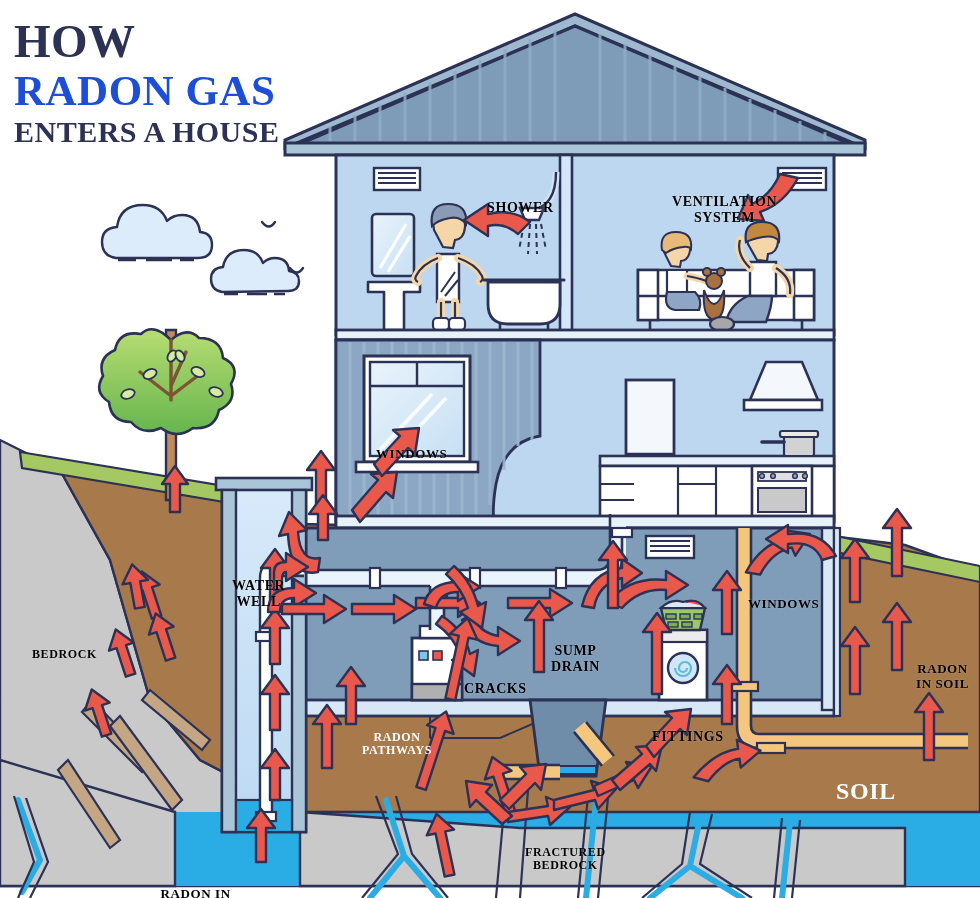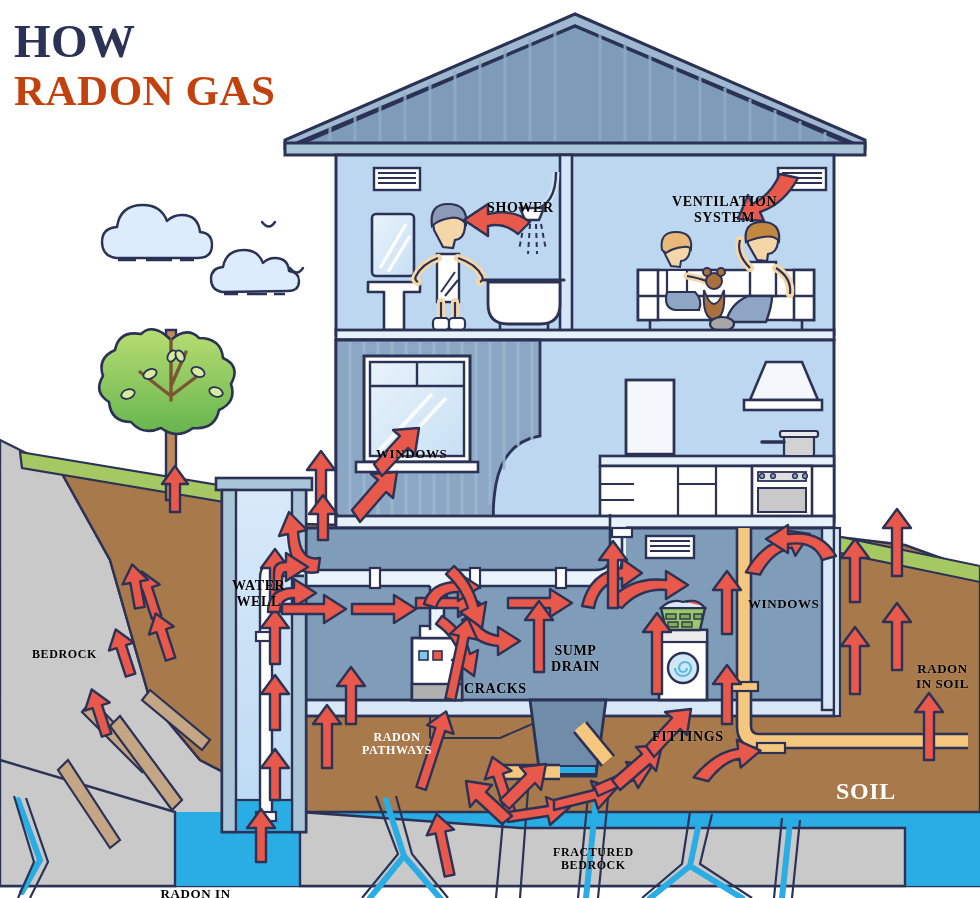--- a/index.html
+++ b/index.html
@@ -15,21 +15,21 @@
   .title-wrap{
     position:absolute;left:14px;top:18px;z-index:40;
     line-height:1.0;
   }
   .t-line{
     font-family:"Liberation Serif","DejaVu Serif",serif;
     font-weight:bold;letter-spacing:0.5px;
     text-transform:uppercase;
   }
   .t1{font-size:47px;color:#2b3255;}
-  .t2{font-size:43px;color:#c2410c;margin-top:4px;}
+  .t2{font-size:43px;color:#1d4ed8;margin-top:4px;}
   .t3{font-size:30px;color:#2b3255;margin-top:5px;}
 
   
   .lbl{
     position:absolute;z-index:35;
     font-family:"Liberation Serif","DejaVu Serif",serif;
     font-weight:bold;color:#000000;
     text-transform:uppercase;letter-spacing:0.6px;
     line-height:1.12;text-align:center;
     white-space:pre-line;
@@ -508,20 +508,21 @@
 
       <path d="M798,178 q-14,26 -38,34 l4,9 l-26,-2 l10,-24 l4,9 q18,-8 28,-30 Z"></path>
 
       <path d="M398,194 q0,14 -10,20" fill="none" stroke="none"></path>
     </g>
   </svg>
 
   <div class="title-wrap">
     <div class="t-line t1">HOW</div>
     <div class="t-line t2">RADON GAS</div>
+    <div class="t-line t3">ENTERS A HOUSE</div>
   </div>
 
   <div id="labels-layer">
       <div class="lbl sz14" style="left: 487px; top: 200px;">SHOWER</div>
       <div class="lbl sz14" style="left: 672px; top: 194px;">VENTILATION
 SYSTEM</div>
       <div class="lbl sz13" style="left: 376px; top: 411px;">WINDOWS</div>
       <div class="lbl sz14" style="left: 232px; top: 534px; margin-top: 44px;">WATER
 WELL</div>
       <div class="lbl sz13" style="left: 748px; top: 561px;">WINDOWS</div>
@@ -530,17 +531,17 @@
       <div class="lbl sz17" style="left: 32px; top: 648px;">BEDROCK</div>
       <div class="lbl sz14" style="left: 464px; top: 681px;">CRACKS</div>
       <div class="lbl sz14" style="left: 551px; top: 643px;">SUMP
 DRAIN</div>
       <div class="lbl sz14" style="left: 652px; top: 729px;">FITTINGS</div>
       <div class="lbl sz17 white" style="left: 362px; top: 731px;">RADON
 PATHWAYS</div>
       <div class="lbl sz19 white" style="left: 836px; top: 778px;">SOIL</div>
       <div class="lbl sz13" style="left: 140px; top: 851px;">RADON IN
 GROUNDWATER</div>
-      <div class="lbl sz17" style="left: 525px; top: 846px; padding-left: 28px;">FRACTURED
+      <div class="lbl sz17" style="left: 525px; top: 846px;">FRACTURED
 BEDROCK</div>
     </div>
 
 </div>
 
 </body></html>

